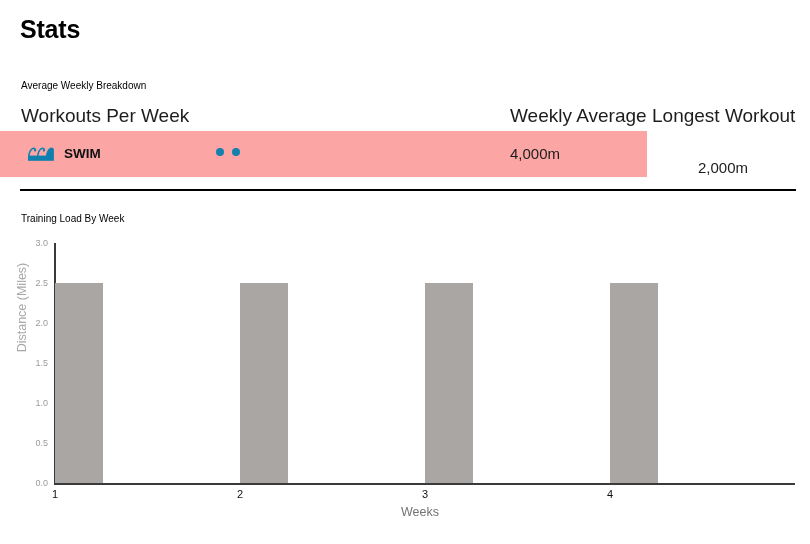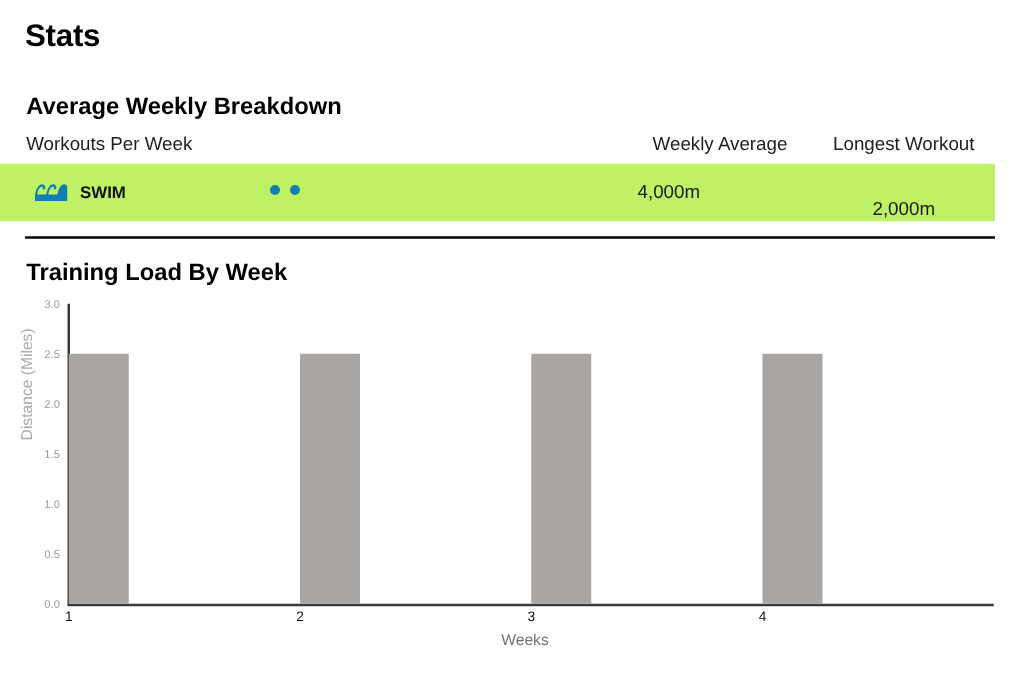--- a/index.html
+++ b/index.html
@@ -30,58 +30,58 @@
     font-weight: bold;
     color: #000000;
     letter-spacing: -0.2px;
     line-height: 30px;
   }
 
   
   .section-heading {
     position: absolute;
     left: 21px;
-    font-size: 19px;
-    font-weight: bold;
+    font-size: 10px;
+    font-weight: normal;
     color: #000000;
     line-height: 16px;
   }
   .sh-breakdown { top: 78px; }
   .sh-training  { top: 211px; }
 
   
   .table {
     position: absolute;
     left: 0px;
     top: 105px;
     width: 810px;
   }
   .thead {
     position: relative;
     height: 24px;
     width: 810px;
   }
   .th {
     position: absolute;
-    font-size: 15px;
+    font-size: 19px;
     color: #1d1d1d;
     font-weight: 400;
     line-height: 18px;
     white-space: nowrap;
   }
   .th-workouts { left: 21px; top: 2px; }
   .th-weekly   { left: 510px; top: 2px; width: 132px; text-align: center; }
   .th-longest  { left: 652px; top: 2px; width: 142px; text-align: center; }
 
   .trow {
     position: relative;
     margin-top: 2px;
     height: 46px;
-    width: 796px;
-    background: #bef264;
+    width: 647px;
+    background: #fca5a5;
   }
   .cell {
     position: absolute;
     font-size: 15px;
     color: #1d1d1d;
     line-height: 18px;
     white-space: nowrap;
   }
   .cell-sport-icon {
     left: 28px;

